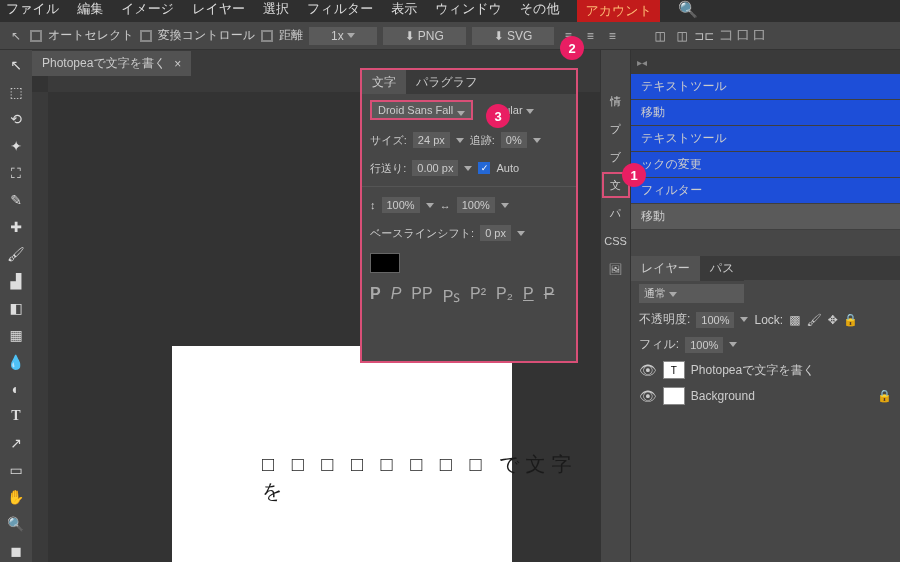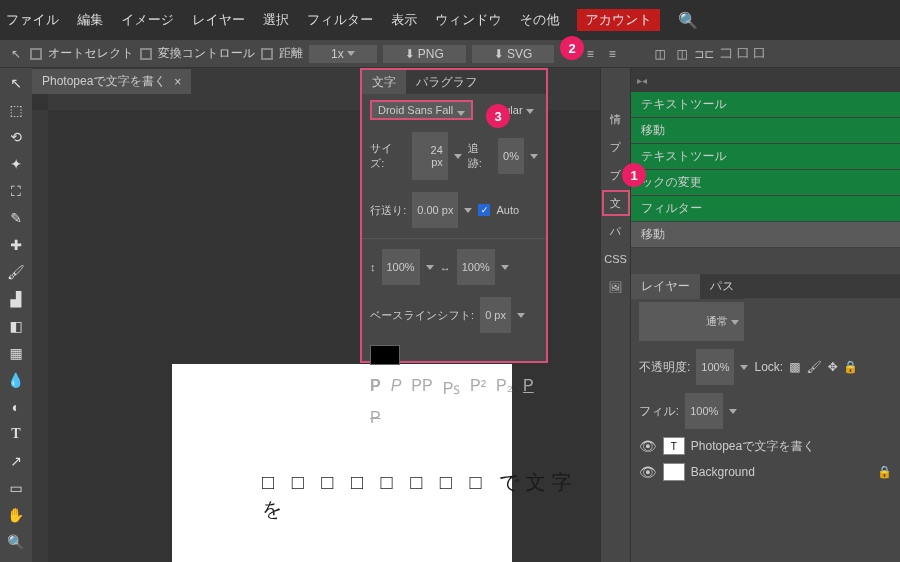--- a/index.html
+++ b/index.html
@@ -1,18 +1,18 @@
 <!DOCTYPE html>
 <html><head>
 <meta charset="utf-8">
 <style>
 * { margin:0; padding:0; box-sizing:border-box; font-family:sans-serif; }
 body { width:900px; height:562px; background:#474747; color:#ccc; font-size:12px; overflow:hidden; position:relative; }
-.menubar { height:40px; background:#2f2f2f; display:flex; align-items:center; padding:0 6px; gap:18px; color:#ddd; font-size:13px; }
-.menubar .acct { background:#c21b1b; color:#e5e5e5; padding:2px 8px; }
+.menubar { height:22px; background:#2f2f2f; display:flex; align-items:flex-start; padding:0 6px; gap:18px; color:#ddd; font-size:13px; }
+.menubar .acct { background:#c21b1b; color:#fdba74; padding:2px 8px; }
 .menubar .search { font-size:16px; }
 .optbar { height:28px; background:#474747; display:flex; align-items:center; padding:0 8px; gap:6px; border-bottom:1px solid #333; }
 .chk { width:12px; height:12px; border:2px solid #888; display:inline-block; }
 .btn-dd { background:#5a5a5a; padding:2px 22px; display:flex; align-items:center; gap:3px; }
 .tri { width:0; height:0; border-left:4px solid transparent; border-right:4px solid transparent; border-top:5px solid #aaa; display:inline-block; }
 .ico { width:16px; height:16px; display:inline-flex; align-items:center; justify-content:center; font-size:12px; color:#bbb; }
 .main { display:flex; height:512px; }
 .tools { width:32px; background:#474747; display:flex; flex-direction:column; gap:4px; padding-top:4px; align-items:center; }
 .tool { width:26px; height:24px; display:flex; align-items:center; justify-content:center; font-size:14px; color:#ddd; }
 .center { flex:1; display:flex; flex-direction:column; position:relative; }
@@ -23,35 +23,35 @@
 .ruler-v { position:absolute; top:16px; left:0; width:16px; bottom:0; background:#3a3a3a; }
 .canvas { position:absolute; top:270px; left:140px; width:340px; height:245px; background:#fff; }
 .canvas-text { position:absolute; top:375px; left:230px; color:#1a1a1a; font-size:20px; letter-spacing:6px; }
 .rcol { width:30px; background:#474747; display:flex; flex-direction:column; gap:2px; padding-top:38px; align-items:center; border-left:1px solid #333; }
 .rtab { width:28px; height:26px; display:flex; align-items:center; justify-content:center; font-size:11px; border:1px solid transparent; }
 .panels { width:270px; background:#474747; display:flex; flex-direction:column; border-left:1px solid #333; }
 .panel-head { height:24px; background:#3a3a3a; display:flex; align-items:center; }
 .ptab { padding:4px 10px; background:#525252; font-size:12px; }
 .ptab.off { background:#3a3a3a; }
 .phandle { color:#888; font-size:10px; margin-left:auto; padding:0 6px; }
-.history { background:#15803d; }
+.history { background:#1d4ed8; }
 .hrow { padding:4px 10px; font-size:12px; border-bottom:1px solid #3f3f3f; }
 .hrow.sel { background:#5a5a5a; }
 .layer-panel { margin-top:26px; }
 .lrow { display:flex; align-items:center; gap:6px; padding:4px 8px; font-size:12px; }
 .lthumb { width:22px; height:18px; background:#fff; border:1px solid #888; display:flex; align-items:center; justify-content:center; font-size:10px; color:#000; }
 .eye { font-size:14px; }
 .lock { margin-left:auto; font-size:12px; }
 .ctl-row { display:flex; align-items:center; gap:6px; padding:4px 8px; font-size:12px; }
 
-.charpanel { position:absolute; top:68px; left:360px; width:188px; height:295px; background:#474747; border:2px solid #d94f77; z-index:10; }
+.charpanel { position:absolute; top:68px; left:360px; width:218px; height:295px; background:#474747; border:2px solid #d94f77; z-index:10; }
 .cp-tabs { height:24px; display:flex; background:#3a3a3a; }
 .cp-row { display:flex; align-items:center; gap:6px; padding:6px 8px; font-size:11px; }
 .fontdd { background:#5a5a5a; border:2px solid #d94f77; padding:2px 6px; display:flex; align-items:flex-end; gap:4px; }
-.inp { background:#5a5a5a; padding:12px 5px; font-size:11px;text-align:right; }
+.inp { background:#5a5a5a; padding:2px 5px; font-size:11px; }
 .cchk { width:12px; height:12px; background:#2468d6; display:inline-flex; align-items:center; justify-content:center; color:#fff; font-size:9px; }
 .swatch { width:30px; height:20px; background:#000; border:1px solid #666; }
 .pbtns { display:flex; gap:10px; padding:6px 8px; font-family:serif; font-size:16px; color:#aaa; flex-wrap:wrap; }
 
 .callout { position:absolute; width:24px; height:24px; border-radius:50%; background:#e91e63; color:#fff; font-weight:bold; display:flex; align-items:center; justify-content:center; font-size:13px; z-index:20; }
 </style>
 </head>
 <body>
 
 <div class="menubar">

